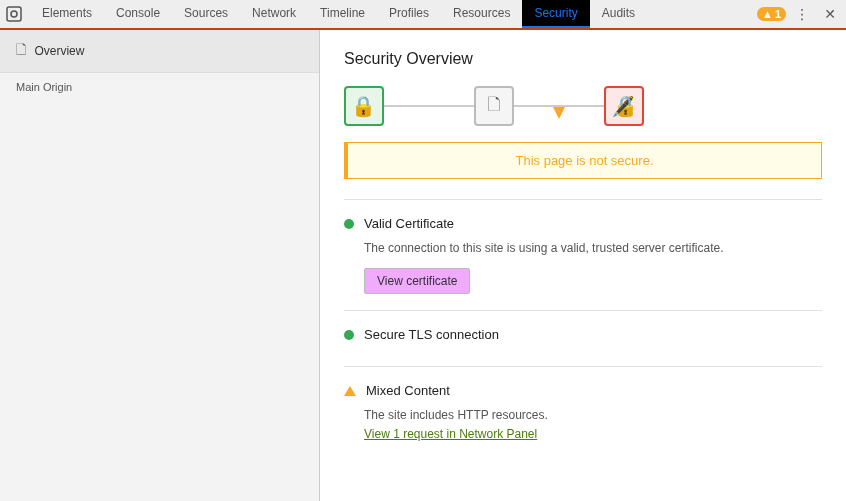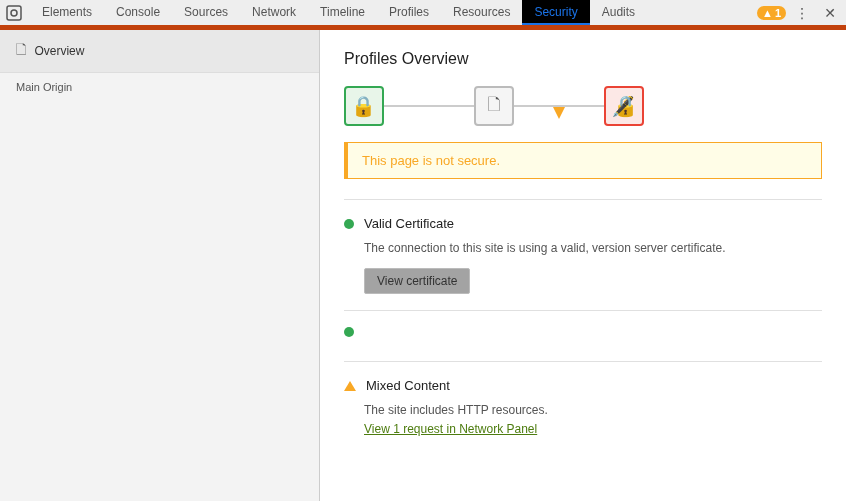--- a/index.html
+++ b/index.html
@@ -11,21 +11,21 @@
       height: 501px;
       overflow: hidden;
       color: #333;
     }
 
     
     .toolbar {
       display: flex;
       align-items: center;
       background: #eee;
-      border-bottom: 5px solid #c2410c;
+      border-bottom: 2px solid #c2410c;
       height: 30px;
       padding: 0 4px;
     }
     .toolbar-logo {
       width: 20px;
       height: 20px;
       margin-right: 6px;
       display: flex;
       align-items: center;
       justify-content: center;
@@ -192,20 +192,21 @@
     
     .warning-banner {
       background: #fffde7;
       border: 1px solid #f9a825;
       border-left: 4px solid #f9a825;
       padding: 10px 14px;
       color: #f9a825;
       font-size: 13px;
       font-weight: 500;
       margin-bottom: 20px;
+      text-align: center;
     }
 
     
     .section-card {
       border-top: 1px solid #e0e0e0;
       padding: 16px 0;
     }
     .section-header {
       display: flex;
       align-items: center;
@@ -222,21 +223,21 @@
       font-size: 12px;
       color: #555;
       line-height: 1.6;
     }
     .view-cert-btn {
       display: inline-block;
       margin-top: 10px;
       padding: 5px 12px;
       border: 1px solid #bbb;
       border-radius: 2px;
-      background: #a3a3a3;
+      background: #f0abfc;
       cursor: pointer;
       font-size: 12px;
       color: #333;
     }
     .network-link {
       color: #4d7c0f;
       text-decoration: underline;
       cursor: pointer;
       font-size: 12px;
     }
@@ -279,21 +280,21 @@
       <span style="font-size:13px; color:#555;">🗋</span>
       <span>Overview</span>
     </div>
 
     <div class="sidebar-section-label">Main Origin</div>
 
   </div>
 
   <div class="content" style="position:relative;">
 
-    <div class="content-title">Profiles Overview</div>
+    <div class="content-title">Security Overview</div>
 
     <div class="security-icons-row">
       <div class="security-icon-box security-icon-green">
         🔒
       </div>
       <div class="connector-wrapper">
         <div style="height:2px; width:90px; background:#ccc;"></div>
       </div>
       <div class="security-icon-box security-icon-neutral" style="font-size:16px; color:#555;">
         🗋
@@ -310,29 +311,30 @@
     <div class="warning-banner">
       <span>This page is not secure.</span>
     </div>
 
     <div class="section-card">
       <div class="section-header">
         <span class="dot dot-green"></span>
         <span class="section-title">Valid Certificate</span>
       </div>
       <div class="section-body">
-        <span>The connection to this site is using a valid, version server certificate.</span>
+        <span>The connection to this site is using a valid, trusted server certificate.</span>
         <br>
         <button class="view-cert-btn">View certificate</button>
       </div>
     </div>
 
     <div class="section-card">
       <div class="section-header">
         <span class="dot dot-green"></span>
+        <span class="section-title">Secure TLS connection</span>
       </div>
     </div>
 
     <div class="section-card">
       <div class="section-header">
         <span class="triangle-warning"></span>
         <span class="section-title">Mixed Content</span>
       </div>
       <div class="section-body">
         <span>The site includes HTTP resources.</span>

